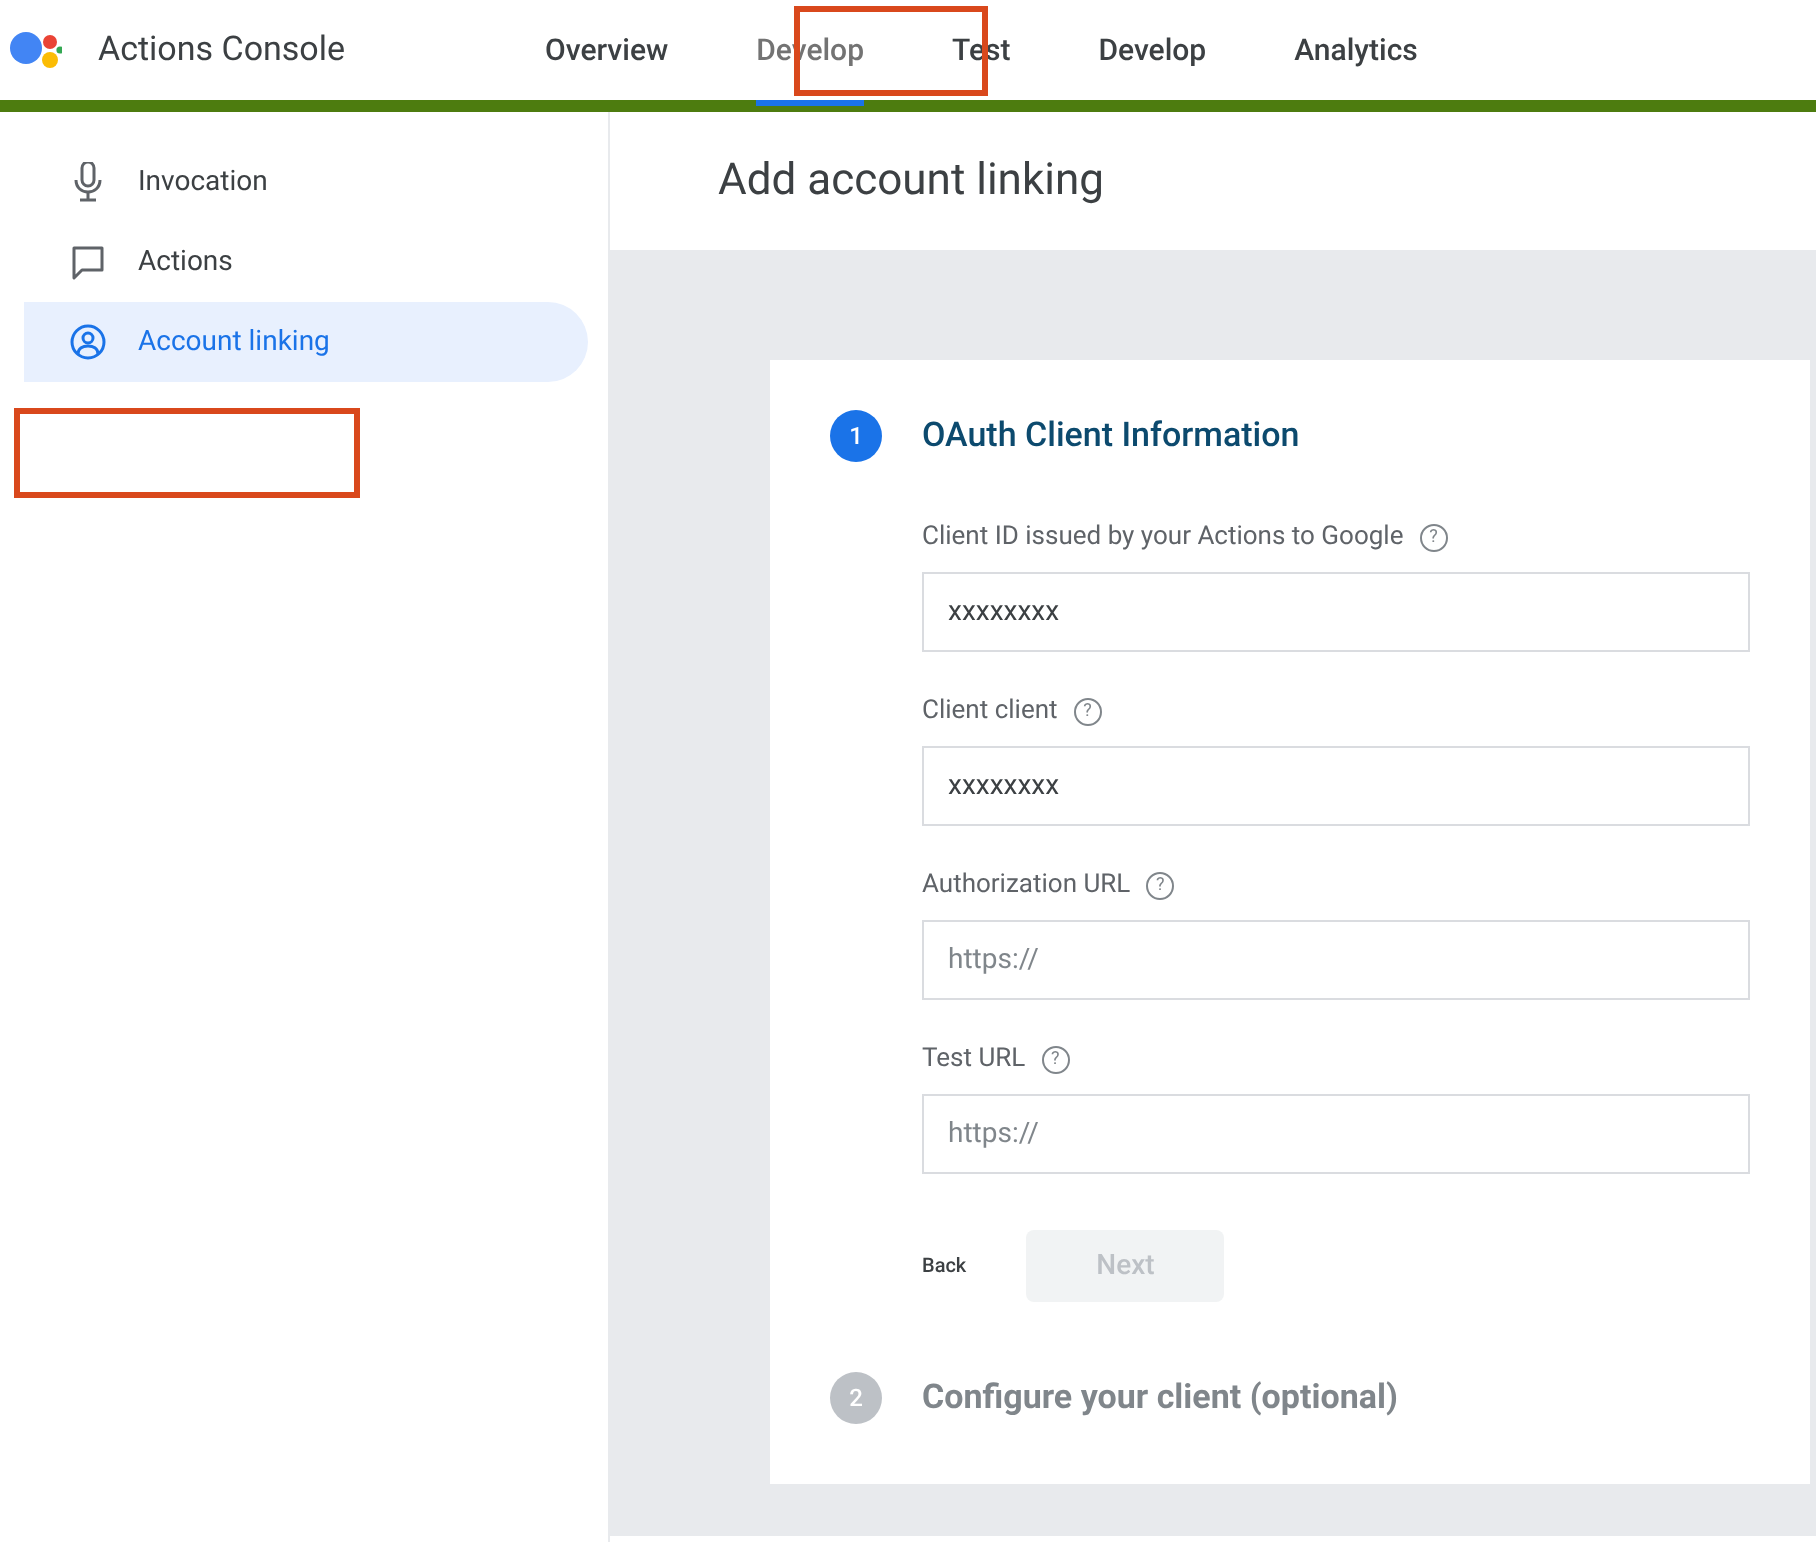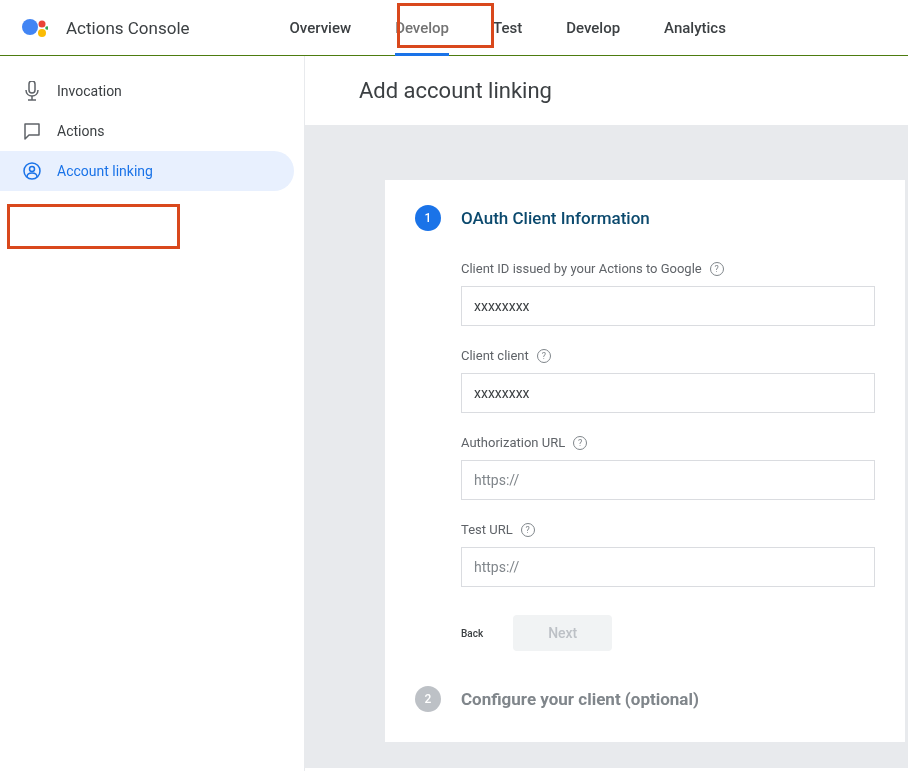--- a/index.html
+++ b/index.html
@@ -11,22 +11,22 @@
     body {
       background: #fff;
       width: 908px;
       height: 771px;
       overflow: hidden;
     }
     .header {
       display: flex;
       align-items: center;
       height: 56px;
-      border-bottom: 1px solid #4d7c0f;
-      padding-left: 20px;
+      border-bottom: 6px solid #4d7c0f;
+      padding-left: 3px;
     }
     .logo {
       display: flex;
       align-items: center;
       margin-right: 18px;
     }
     .app-title {
       font-size: 17px;
       color: #3c4043;
       font-weight: 400;
@@ -81,20 +81,21 @@
       padding-top: 15px;
     }
     .sidebar-item {
       display: flex;
       align-items: center;
       height: 40px;
       padding-left: 22px;
       cursor: pointer;
       border-radius: 0 20px 20px 0;
       margin-right: 10px;
+      margin-left: 12px;
     }
     .sidebar-item.active {
       background: #e8f0fe;
       color: #1a73e8;
     }
     .sidebar-icon {
       width: 20px;
       height: 20px;
       margin-right: 15px;
       display: flex;

